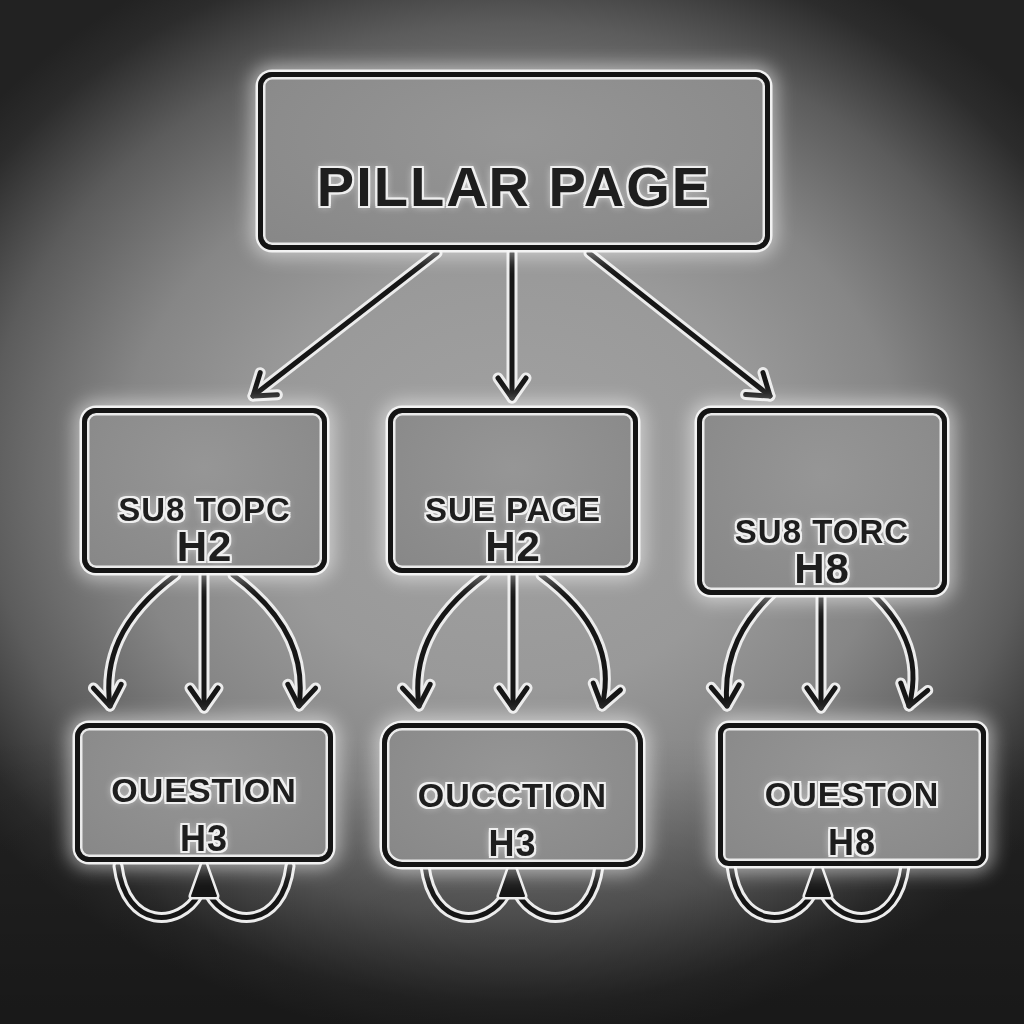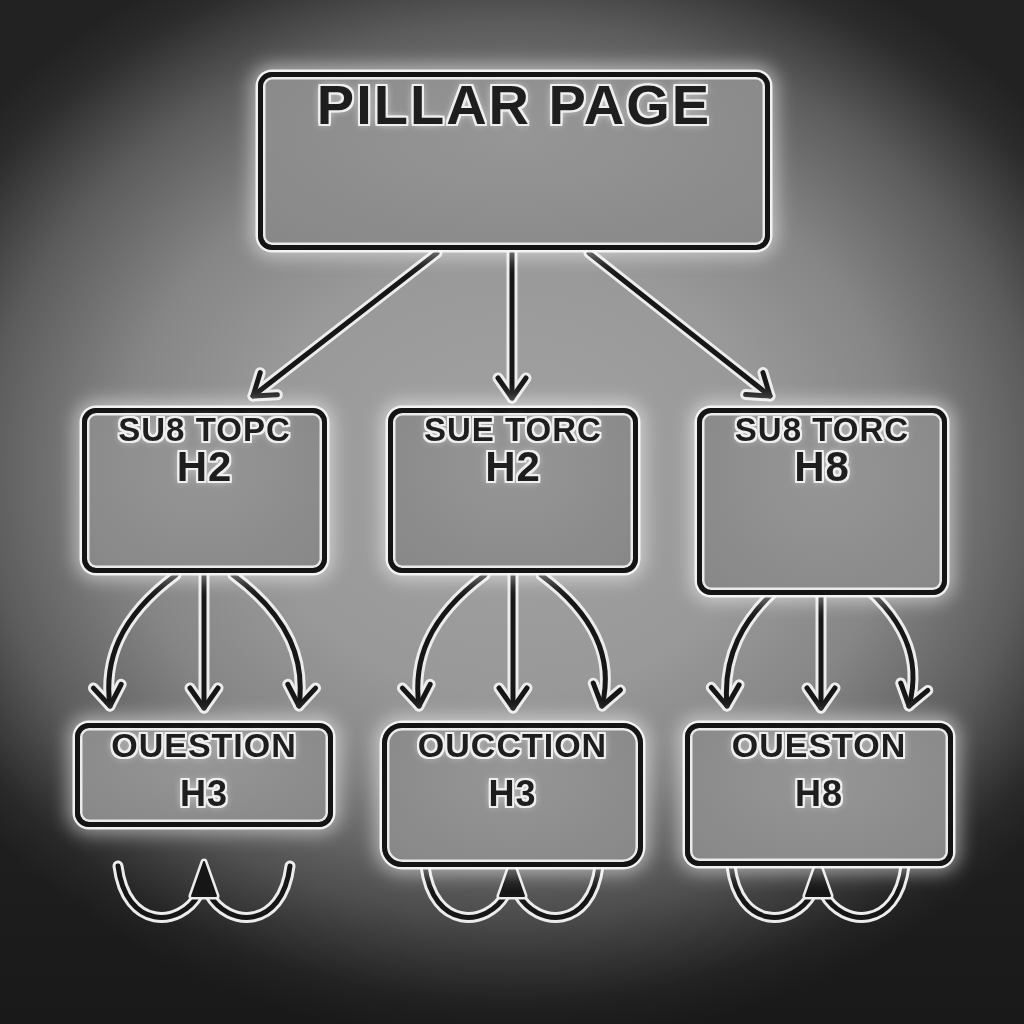--- a/index.html
+++ b/index.html
@@ -29,21 +29,21 @@
   .node{
     position:absolute;
     box-sizing:border-box;
     border:5px solid var(--node-border,#141414);
     border-radius:14px;
     background:radial-gradient(ellipse at 50% 35%, #969696 0%, #8d8d8d 60%, #878787 100%);
     box-shadow:
       0 0 0 2.5px rgba(245,245,245,0.95),
       0 0 18px 7px rgba(255,255,255,0.5),
       inset 0 0 0 2.5px rgba(245,245,245,0.9);
-    display:flex;flex-direction:column;align-items:center;justify-content:flex-start;
+    display:flex;flex-direction:column;align-items:center;justify-content:flex-end;
     color:var(--text,#1e1e1e);
     font-weight:bold;
     text-align:center;
   }
   .node-title,.node-tag{
     line-height:1;
     letter-spacing:1px;
     text-shadow:
       -2px -2px 0 #efefef, 2px -2px 0 #efefef,
       -2px 2px 0 #efefef, 2px 2px 0 #efefef,
@@ -56,23 +56,23 @@
   .pillar .node-tag{position:absolute;bottom:4px;left:0;right:0;font-size:31px;}
 
   .mid .node-title{font-size:33px;}
   .mid .node-tag{font-size:42px;}
   .sub1{left:82px; top:408px;width:245px;height:165px;}
   .sub2{left:388px;top:408px;width:250px;height:165px;}
   .sub3{left:697px;top:408px;width:250px;height:187px;}
 
   .bot .node-title{font-size:34px;margin-bottom:14px;}
   .bot .node-tag{font-size:36px;}
-  .q1{left:75px; top:723px;width:258px;height:104px;}
+  .q1{left:75px; top:723px;width:258px;height:139px;}
   .q2{left:382px;top:723px;width:261px;height:144px;border-radius:20px;}
-  .q3{left:685px;top:723px;width:268px;height:143px;}
+  .q3{left:718px;top:723px;width:268px;height:143px;border-radius:11px;}
 </style>
 </head>
 <body>
 
 <div class="stage">
 
   <svg class="connectors" viewBox="0 0 1024 1024">
     <defs>
       <marker id="head-halo" markerUnits="userSpaceOnUse" markerWidth="44" markerHeight="44" refX="28" refY="20" orient="auto">
         <path class="m-halo" d="M8 6 L28 20 L8 34"></path>
@@ -176,21 +176,21 @@
 
   <div class="node pillar">
     <div class="node-title">PILLAR PAGE</div>
   </div>
 
   <div class="node mid sub1">
     <div class="node-title">SU8 TOPC</div>
     <div class="node-tag">H2</div>
   </div>
   <div class="node mid sub2">
-    <div class="node-title">SUE TORC</div>
+    <div class="node-title">SUE PAGE</div>
     <div class="node-tag">H2</div>
   </div>
   <div class="node mid sub3">
     <div class="node-title">SU8 TORC</div>
     <div class="node-tag">H8</div>
   </div>
 
   <div class="node bot q1">
     <div class="node-title">OUESTION</div>
     <div class="node-tag">H3</div>

